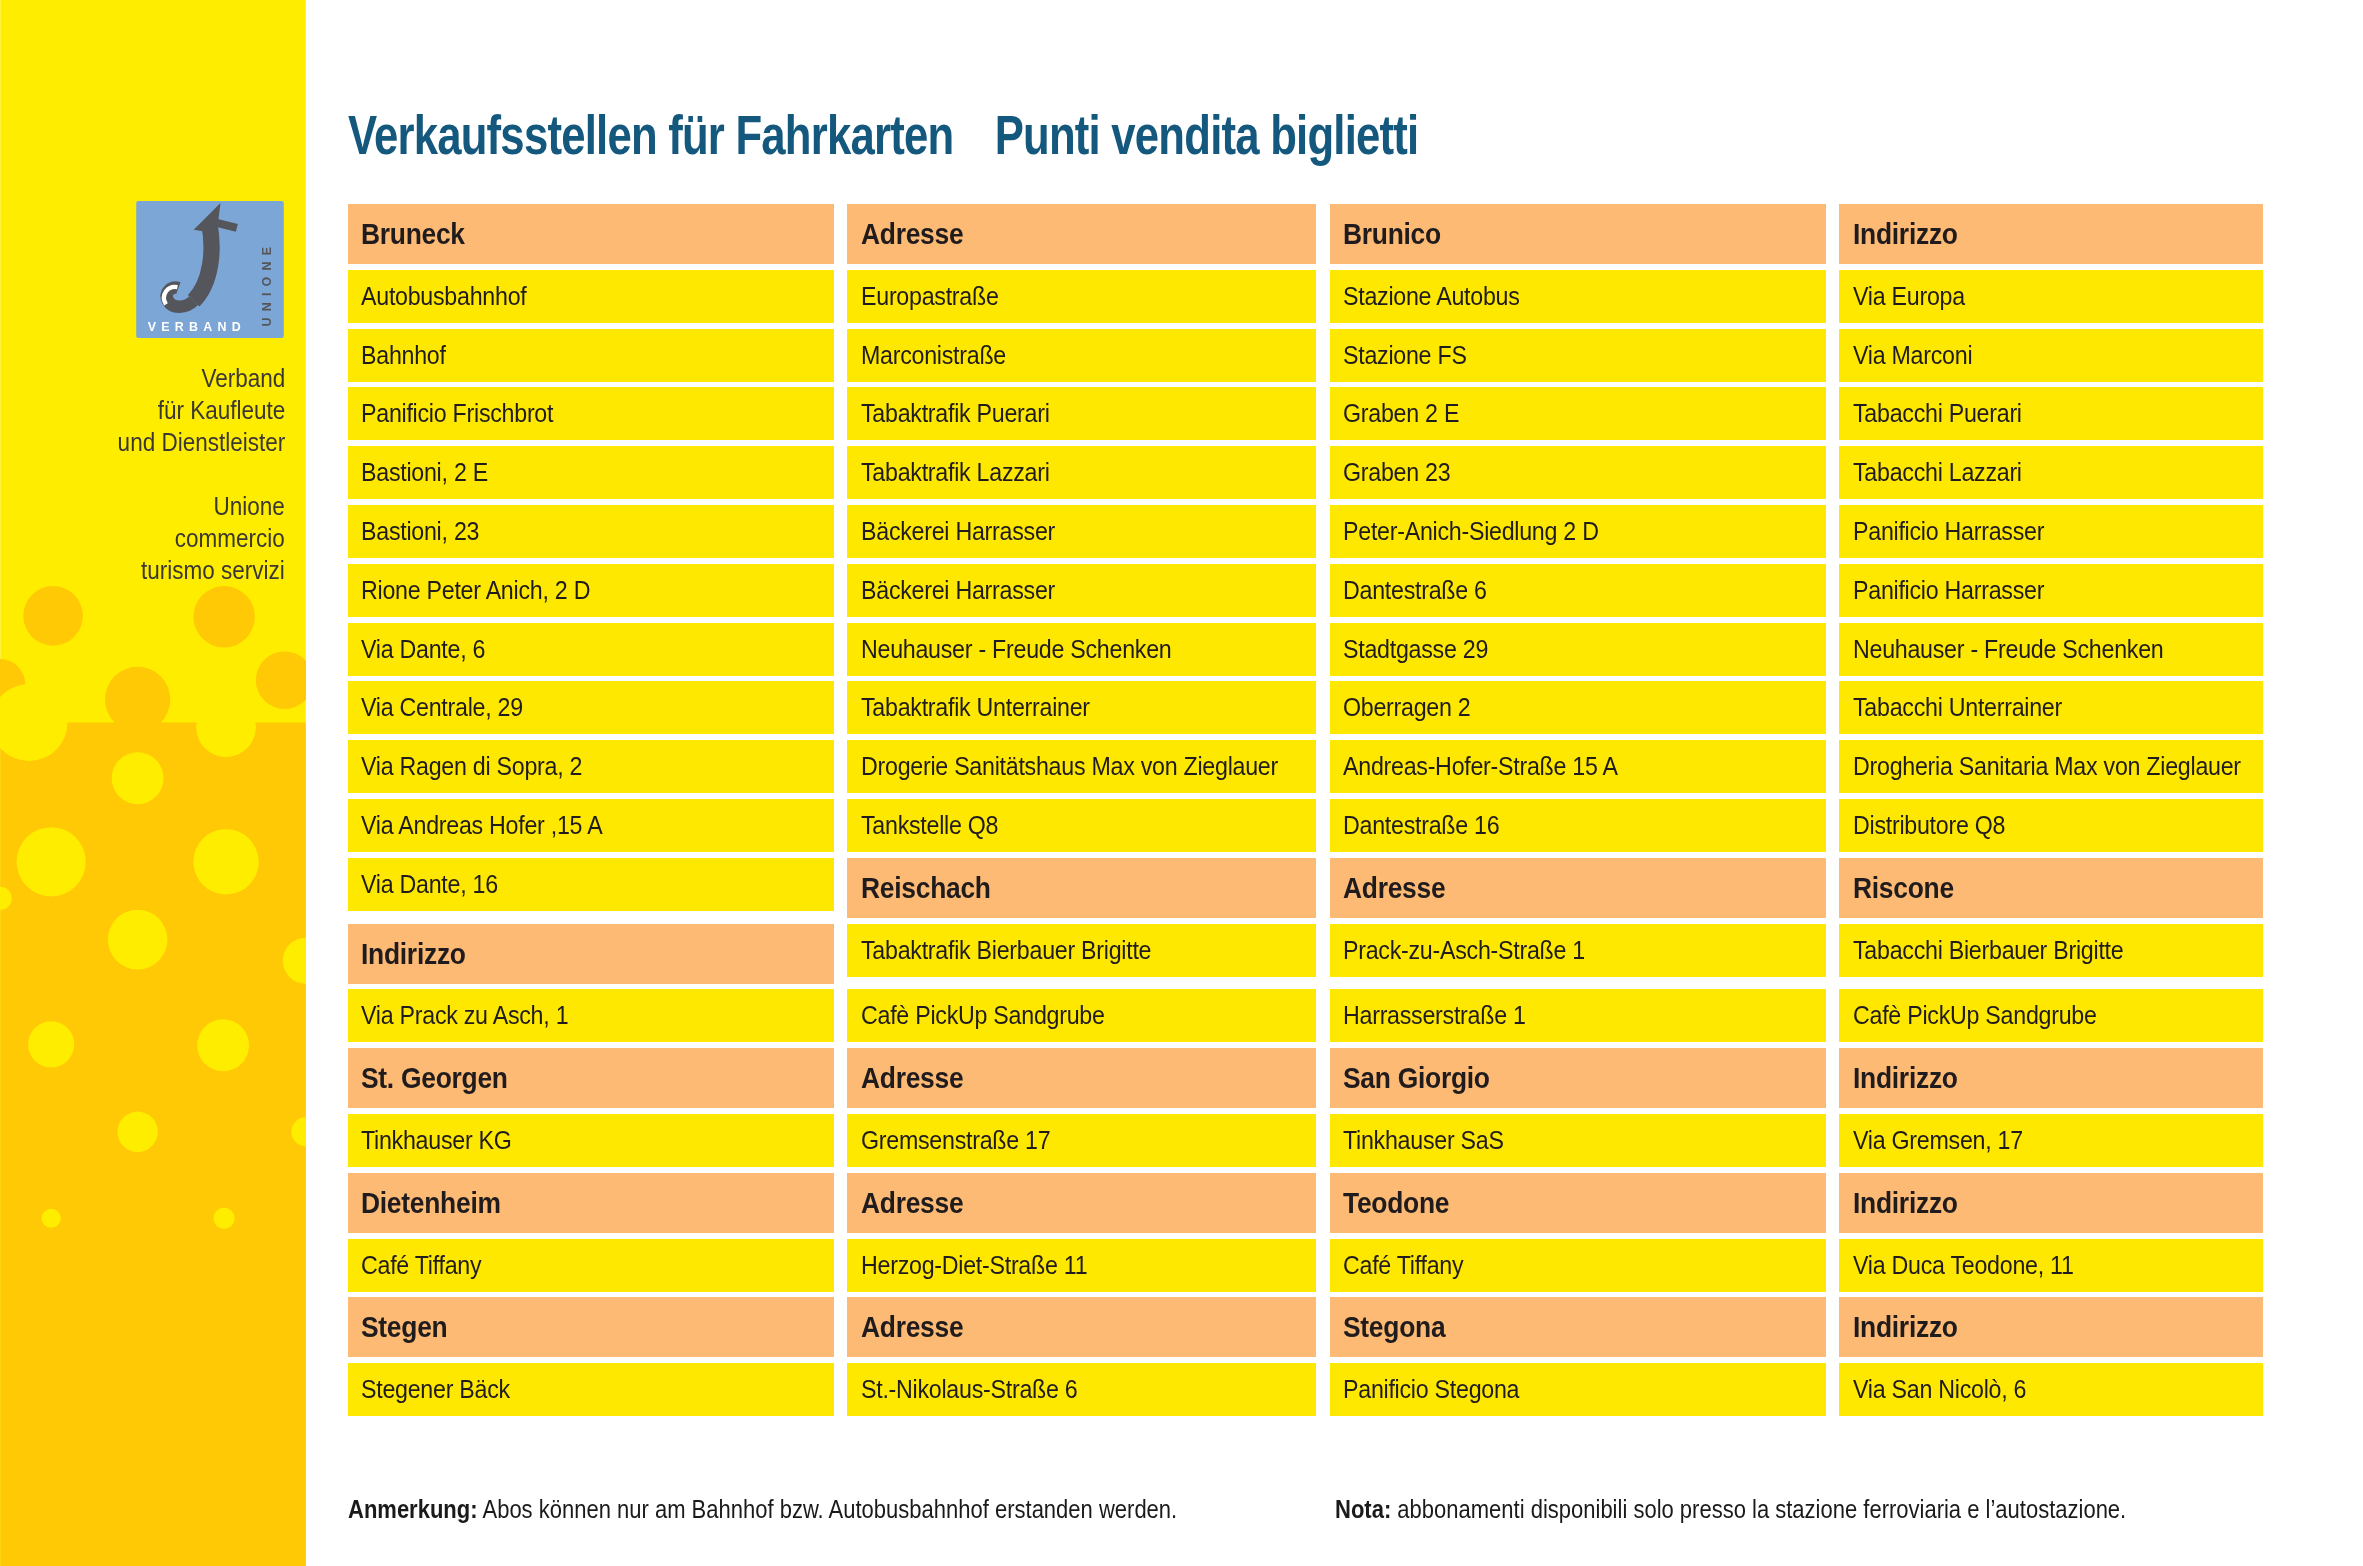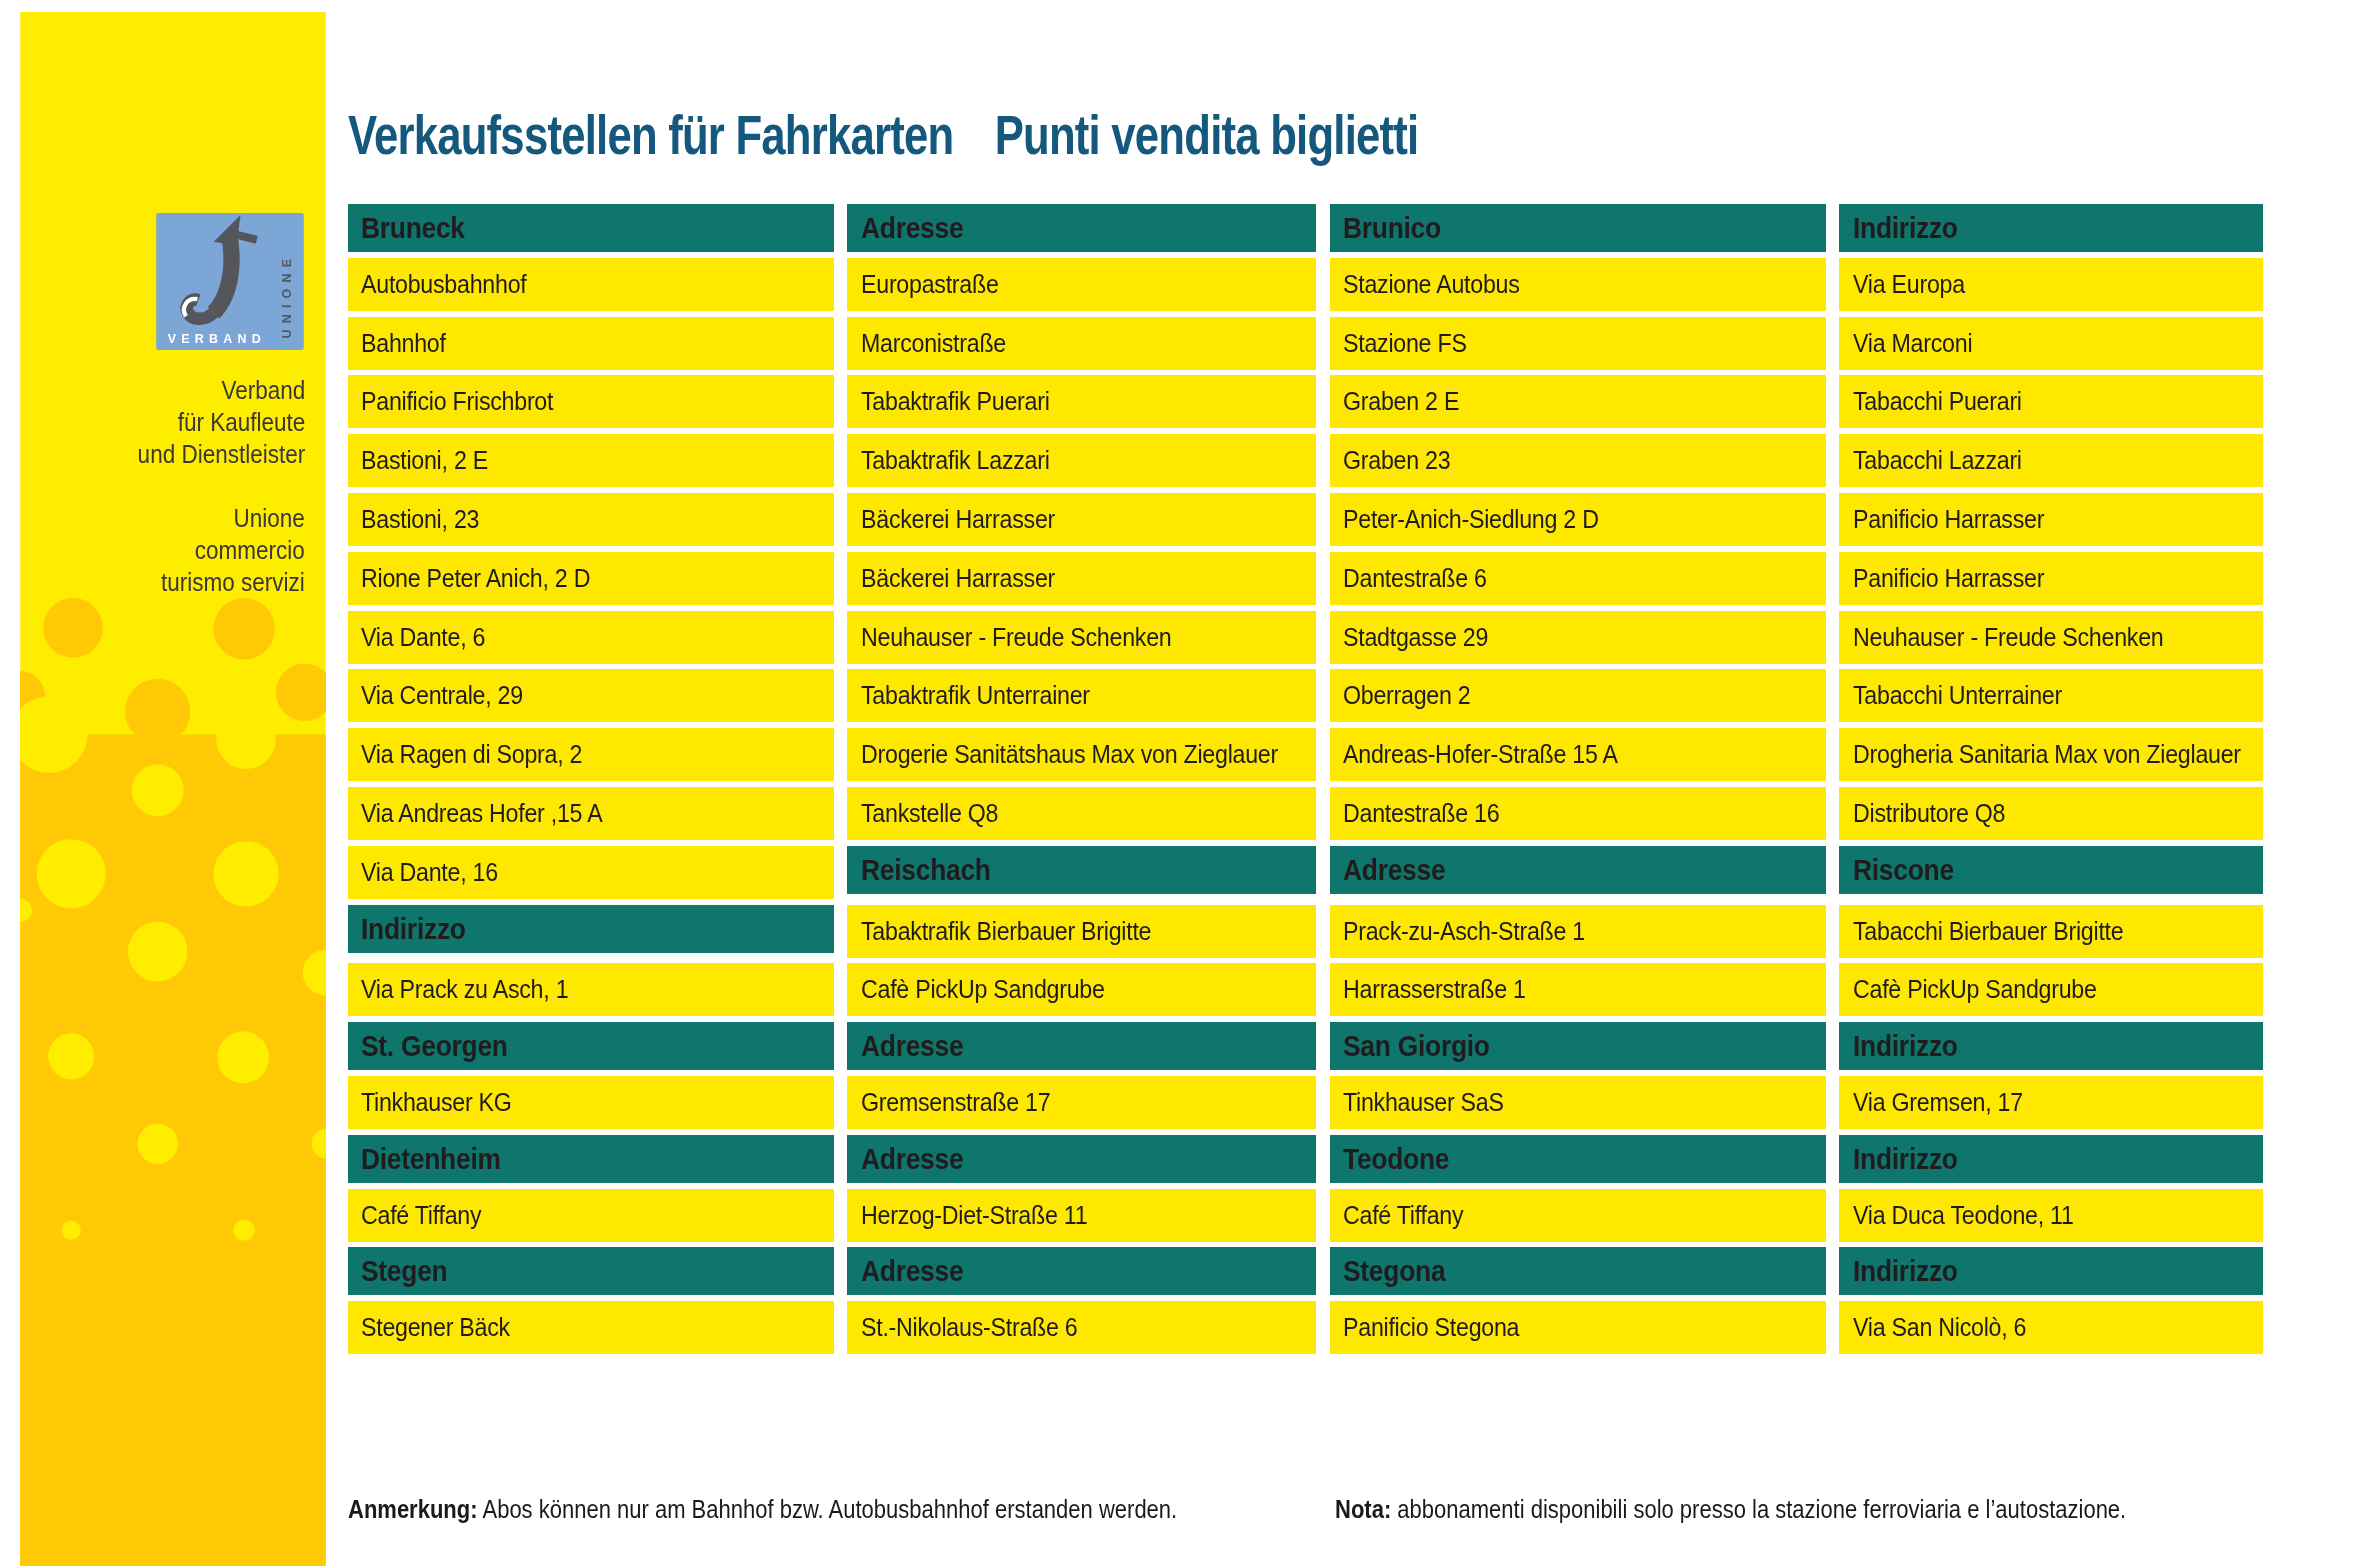--- a/index.html
+++ b/index.html
@@ -3,21 +3,21 @@
 <meta charset="utf-8">
 <style>
   html,body{margin:0;padding:0;}
   body{
     width:2363px;height:1567px;position:relative;overflow:hidden;
     background:#ffffff;
     font-family:"Liberation Sans","DejaVu Sans",sans-serif;
     color:#201C1D;
   }
   
-  .sidebar{position:absolute;left:0;top:12px;width:306px;height:1336px;margin-left:20px;}
+  .sidebar{position:absolute;left:0;top:0;width:306px;height:1336px;}
   .sidebar-bg{position:absolute;left:0;top:0;}
   .logo{position:absolute;left:136px;top:201px;width:148px;height:137px;}
   .org-block{
     position:absolute;right:21px;text-align:right;
     font-size:25px;line-height:32px;color:#3B3834;
     transform:scaleX(0.9);transform-origin:right center;white-space:nowrap;
   }
   .org-de{top:362px;}
   .org-it{top:490px;}
   
@@ -27,21 +27,21 @@
     transform:scaleX(0.78);transform-origin:left center;letter-spacing:-1px;
   }
   .title .t-it{margin-left:53px;}
   
   .grid{
     position:absolute;left:348px;top:204px;width:1874px;
     display:grid;grid-template-columns:486px 469px 496px 424px;
     column-gap:13.4px;row-gap:5.8px;
   }
   .hcell,.dcell{display:flex;align-items:center;padding-left:13.4px;overflow:hidden;}
-  .hcell{background:#0f766e;height:48px;font-weight:bold;font-size:30px;}
+  .hcell{background:#fdba74;height:60px;font-weight:bold;font-size:30px;}
   .dcell{background:#FFE800;height:53px;font-size:26.4px;}
   .cx{
     display:inline-block;transform:scaleX(0.88);transform-origin:left center;
     white-space:nowrap;letter-spacing:-0.3px;
   }
   
   .note{
     position:absolute;top:1495px;font-size:25px;white-space:nowrap;
     transform:scaleX(0.88);transform-origin:left center;color:#1A1A1A;
   }

